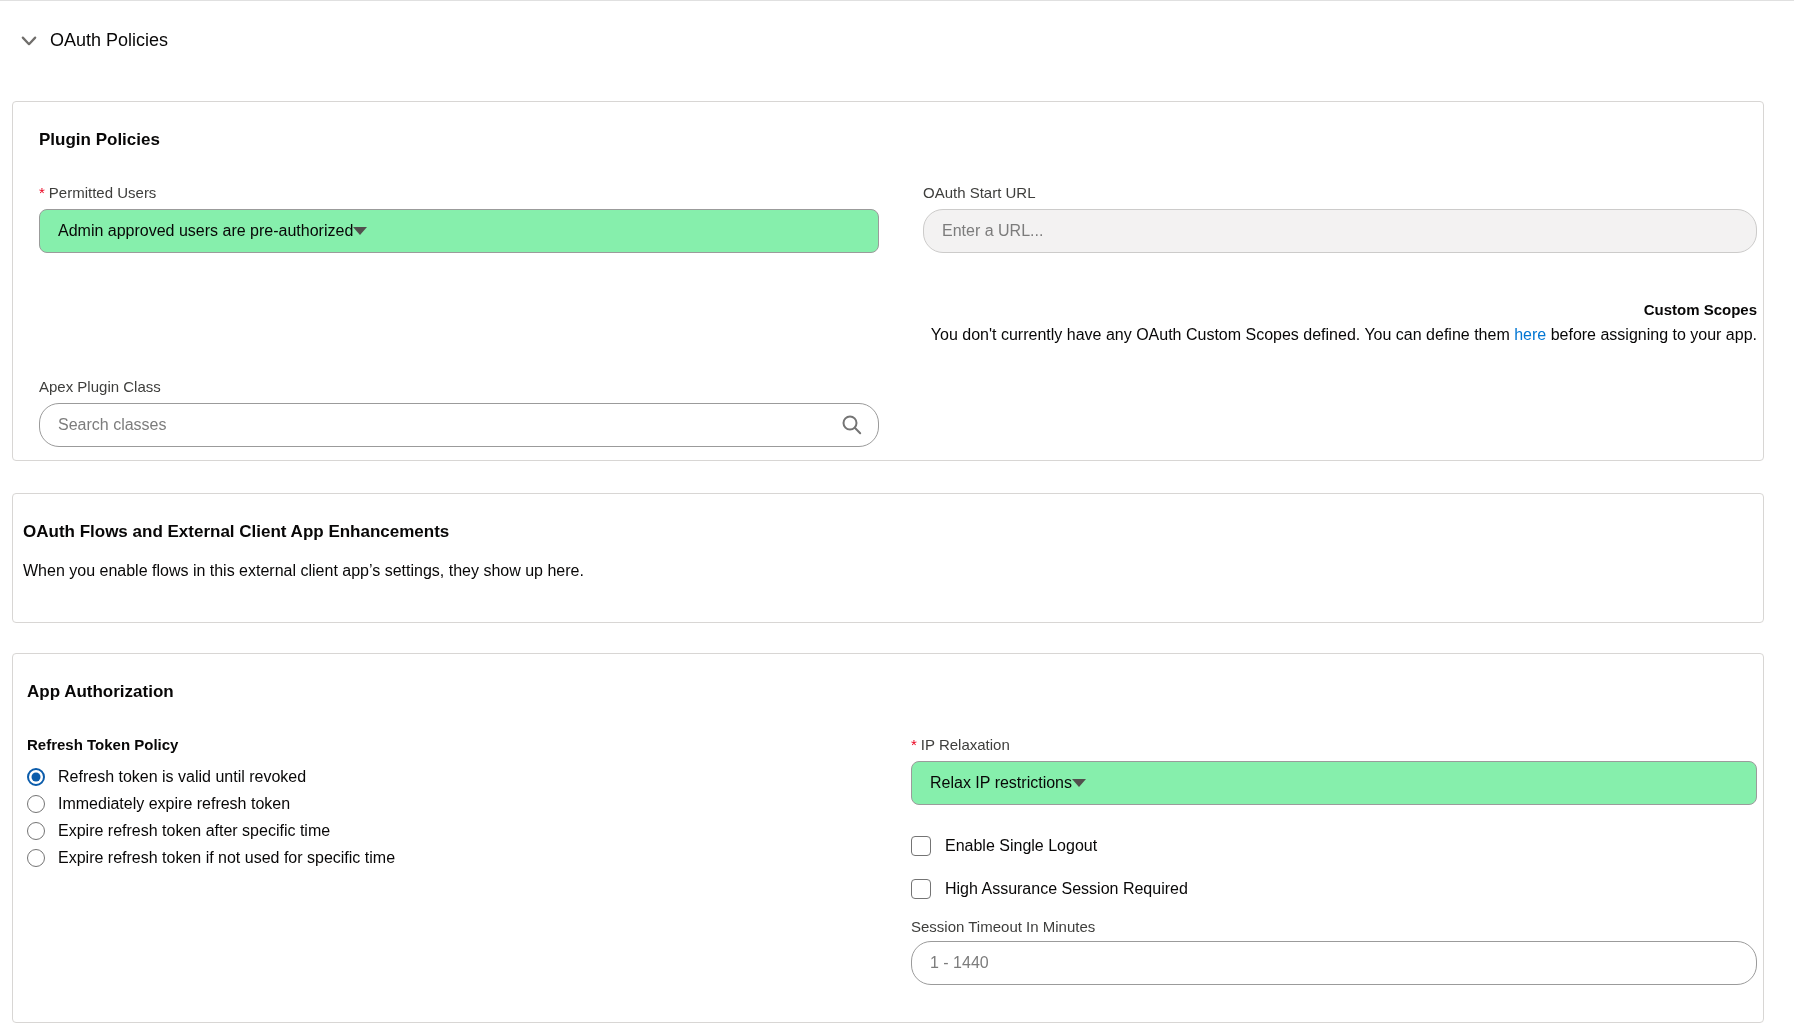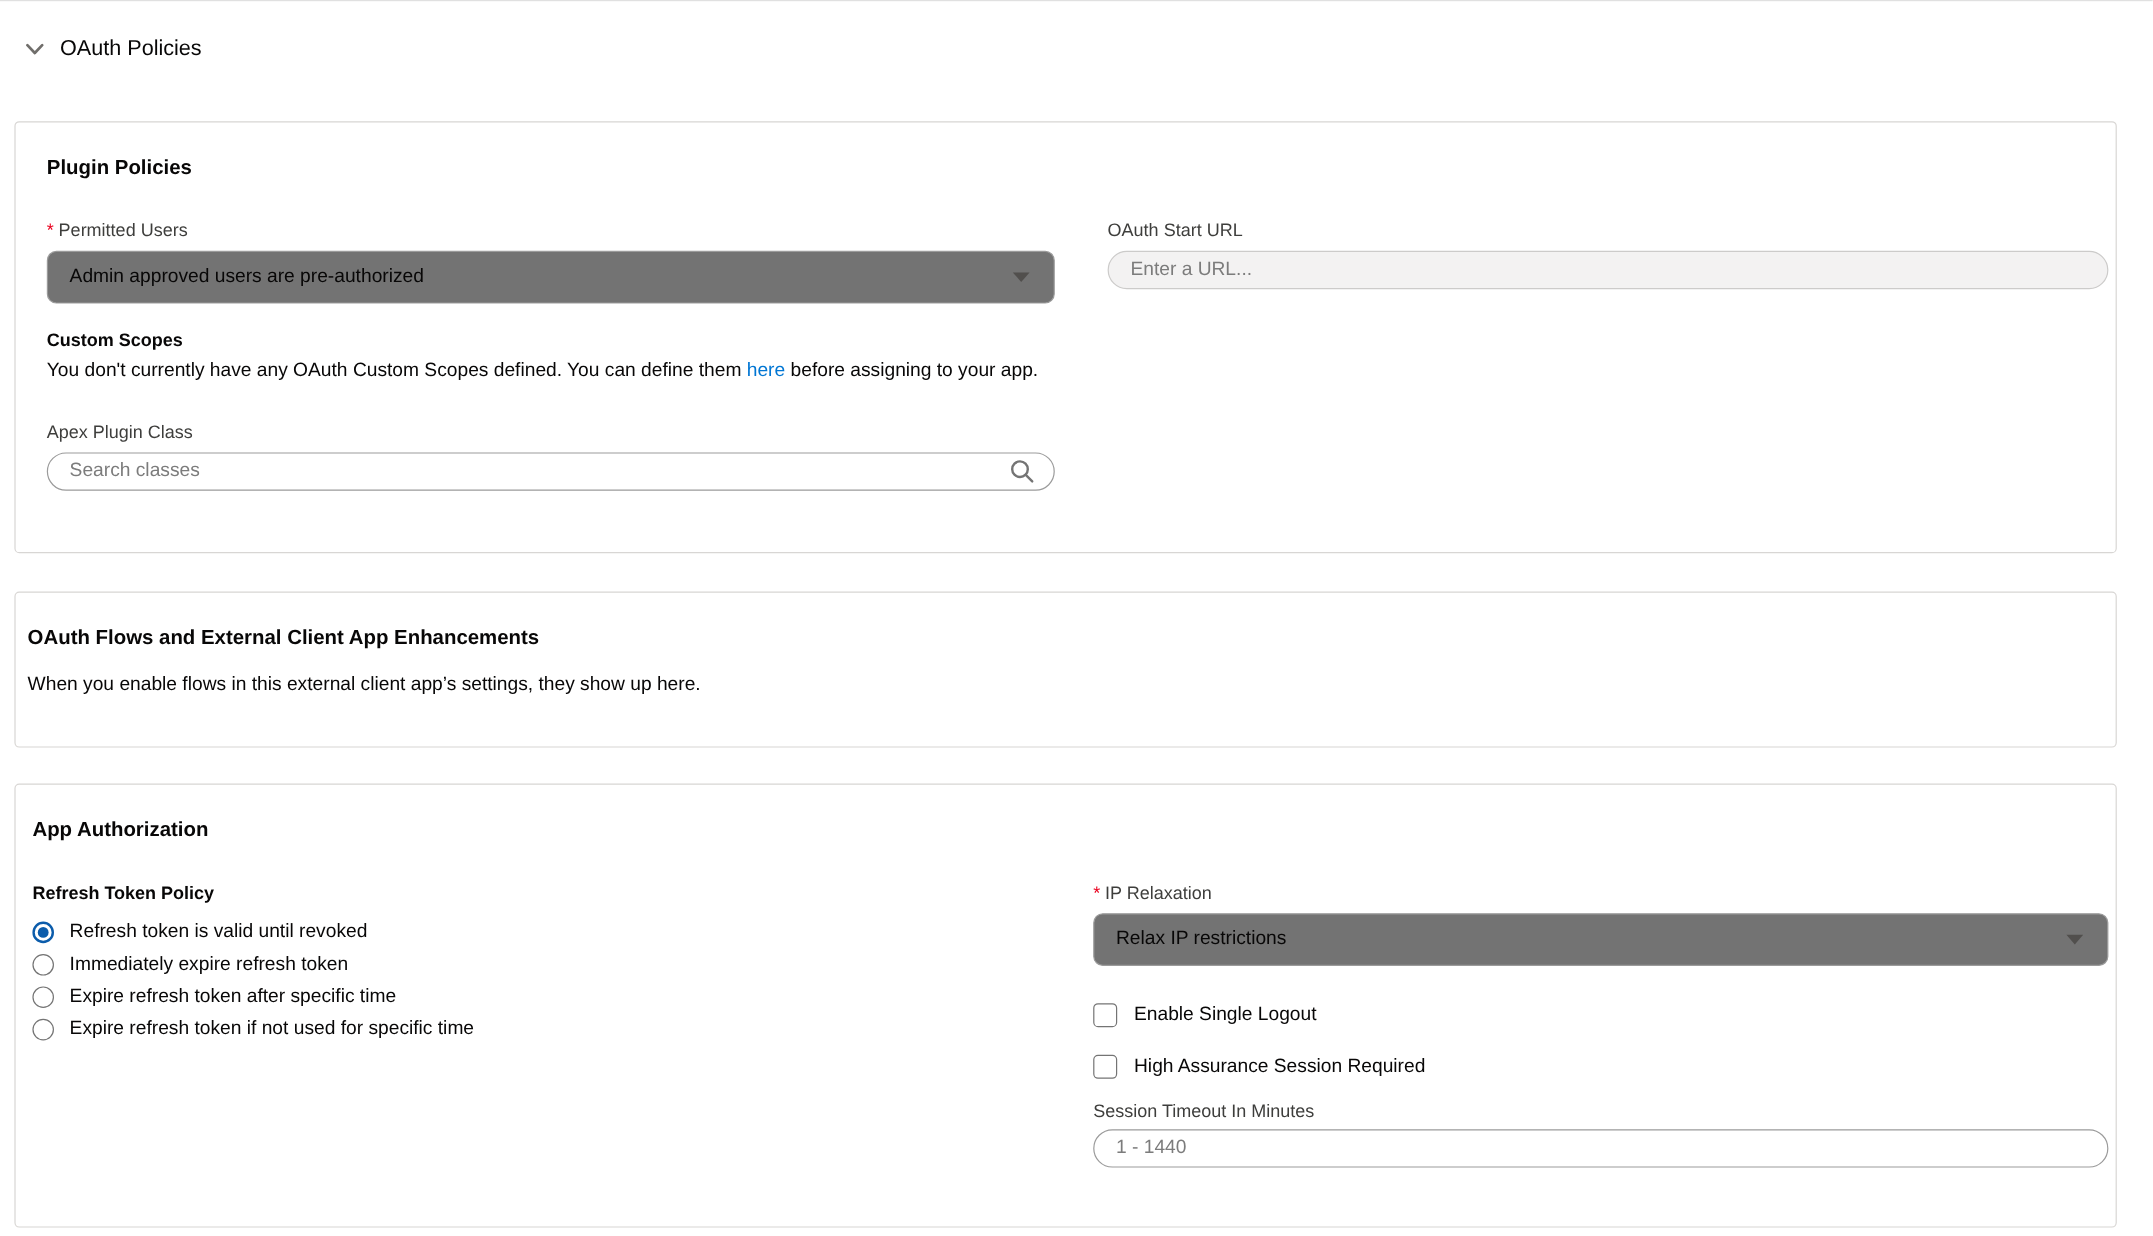--- a/index.html
+++ b/index.html
@@ -51,53 +51,53 @@
     color: #3e3e3c;
     margin-bottom: 8px;
   }
   .req { color: #ea001e; margin-right: 4px; font-size: 15px; }
 
   
   .select-box {
     height: 44px;
     border: 1px solid #9b9b9b;
     border-radius: 8px;
-    background: #737373;
-    display: flex; align-items: center; justify-content: space-between;
+    background: #86efac;
+    display: flex; align-items: center; 
     padding: 0 20px 0 18px;
     font-size: 16px;
     cursor: pointer;
   }
   .caret {
     width: 0; height: 0;
     border-left: 7px solid transparent;
     border-right: 7px solid transparent;
     border-top: 8px solid #514f4d;
     display: inline-block;
   }
 
   input[type="text"] {
     font-family: "Liberation Sans", sans-serif;
     font-size: 16px;
     color: #080707;
-    height: 32px;
+    height: 44px;
     width: 100%;
     border: 1px solid #9b9b9b;
     border-radius: 20px;
     padding: 0 18px;
     background: #fff;
     outline: none;
   }
   input::placeholder { color: #7c7c7c; opacity: 1; }
   input[disabled] {
     background: #f3f2f2;
     border-color: #cccbca;
   }
 
-  .custom-scopes { margin-top: 22px; }
+  .custom-scopes { margin-top: 48px; text-align: right; }
   .sub-heading { font-size: 15px; font-weight: bold; color: #080707; }
   .scopes-text { margin-top: 8px; font-size: 16px; color: #080707; }
   .link { color: #0176d3; text-decoration: none; cursor: pointer; }
 
   .apex-block { margin-top: 34px; width: 840px; }
   .search-wrap { position: relative; width: 840px; }
   .search-wrap input { padding-right: 52px; }
   .search-icon {
     position: absolute; right: 16px; top: 50%;
     transform: translateY(-50%);

